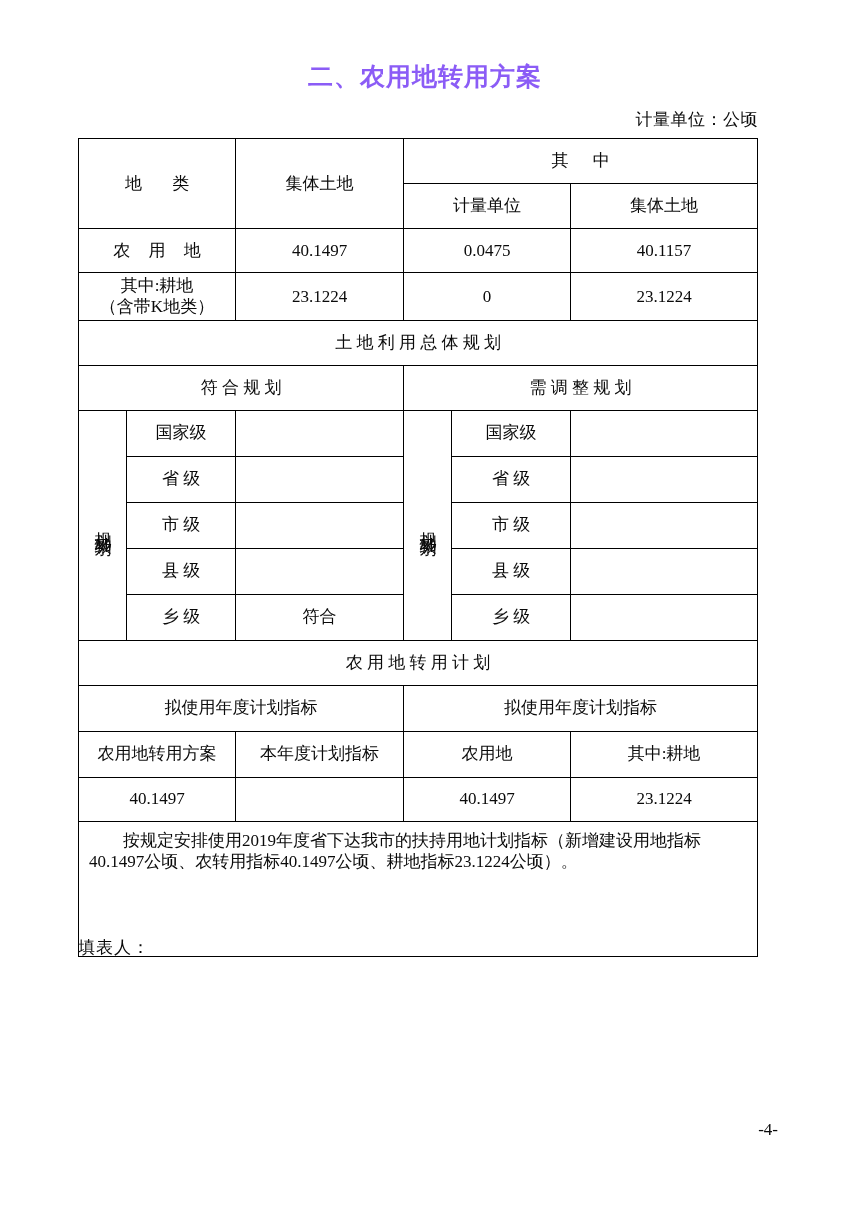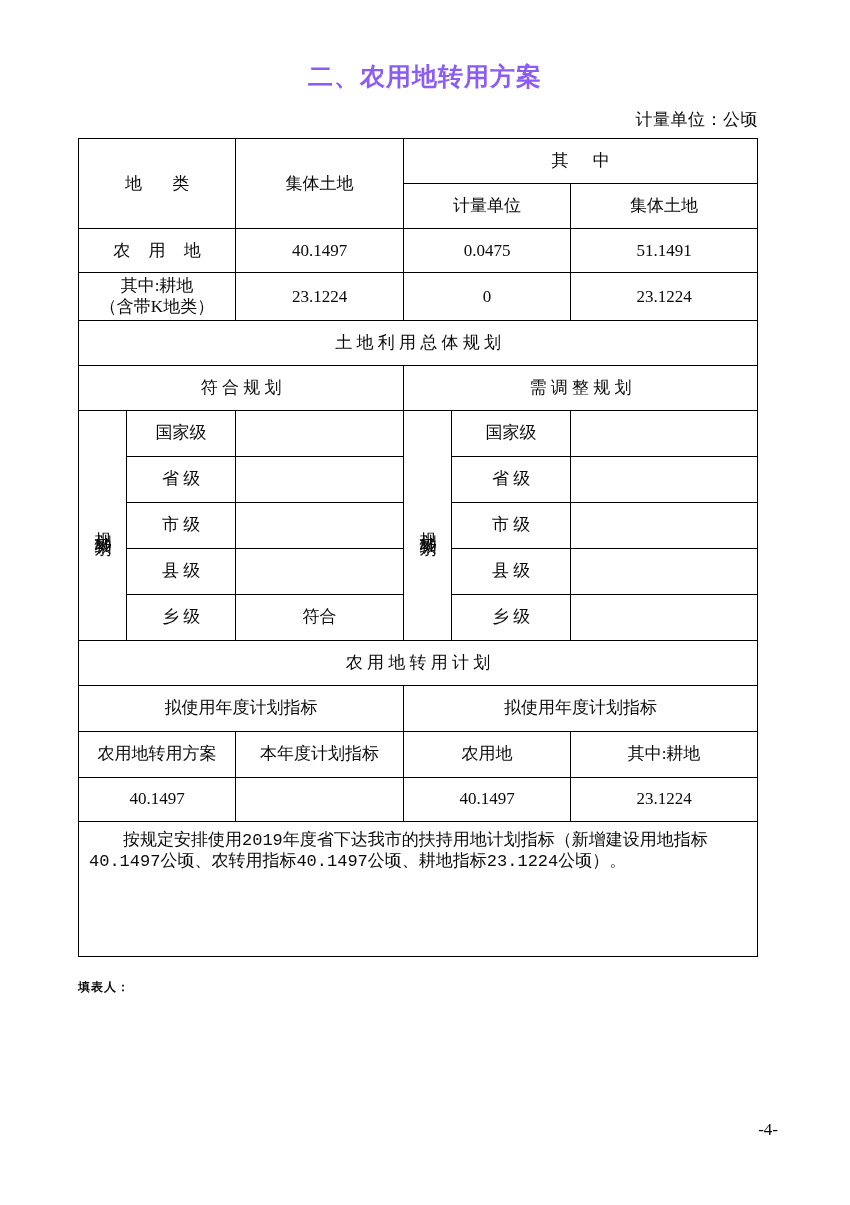--- a/index.html
+++ b/index.html
@@ -53,21 +53,21 @@
     line-height: 1.25;
   }
   .sp2 { letter-spacing: 10px; text-indent: 10px; margin-top: 36px; }
   .sp3 { letter-spacing: 7px; text-indent: 7px; }
   .sp-wide { letter-spacing: 13px; text-indent: 13px; }
   .h-di-lei  { height: 90px; }
   .h-row     { height: 44px; }
   .h-row2    { height: 46px; }
   .h-band    { height: 45px; margin-top: 44px; }
   .h-lvl     { height: 46px; }
-  .h-note    { height: 135px; font-family: Liberation Mono, monospace; }
+  .h-note    { height: 135px; }
 
   .vert {
     writing-mode: vertical-rl;
     text-orientation: upright;
     letter-spacing: 3px;
     display: inline-block;
     line-height: 1.05;
     font-size: 17px;
   }
   td.vcell { width: 48px; padding: 0; }
@@ -78,24 +78,23 @@
     text-align: left !important;
     vertical-align: top !important;
     padding: 8px 10px 4px 10px !important;
     font-size: 16.5px;
     line-height: 1.5;
   }
   .note-cell p { margin: 0; text-indent: 2em; }
 
   .filler {
     position: absolute;
-    left: 78px; top: 979px;
-    font-size: 12px;
+    left: 78px; top: 936px;
+    font-size: 17px;
     letter-spacing: 1px;
-    font-weight: bold;
   }
   .pageno {
     position: absolute;
     left: 0; top: 1120px;
     width: 850px;
     padding-right: 72px;
     text-align: right;
     font-size: 17px;
   }
 </style>
@@ -125,21 +124,21 @@
       </tr>
       <tr>
         <td style="height:45px" colspan="2">计量单位</td>
         <td>集体土地</td>
       </tr>
 
       <tr>
         <td class="h-row sp3" colspan="2">农  用  地</td>
         <td>40.1497</td>
         <td colspan="2">0.0475</td>
-        <td>51.1491</td>
+        <td>40.1157</td>
       </tr>
 
       <tr>
         <td class="h-row2" colspan="2">
           <div>其中:耕地</div>
           <div>（含带K地类）</div>
         </td>
         <td>23.1224</td>
         <td colspan="2">0</td>
         <td>23.1224</td>

